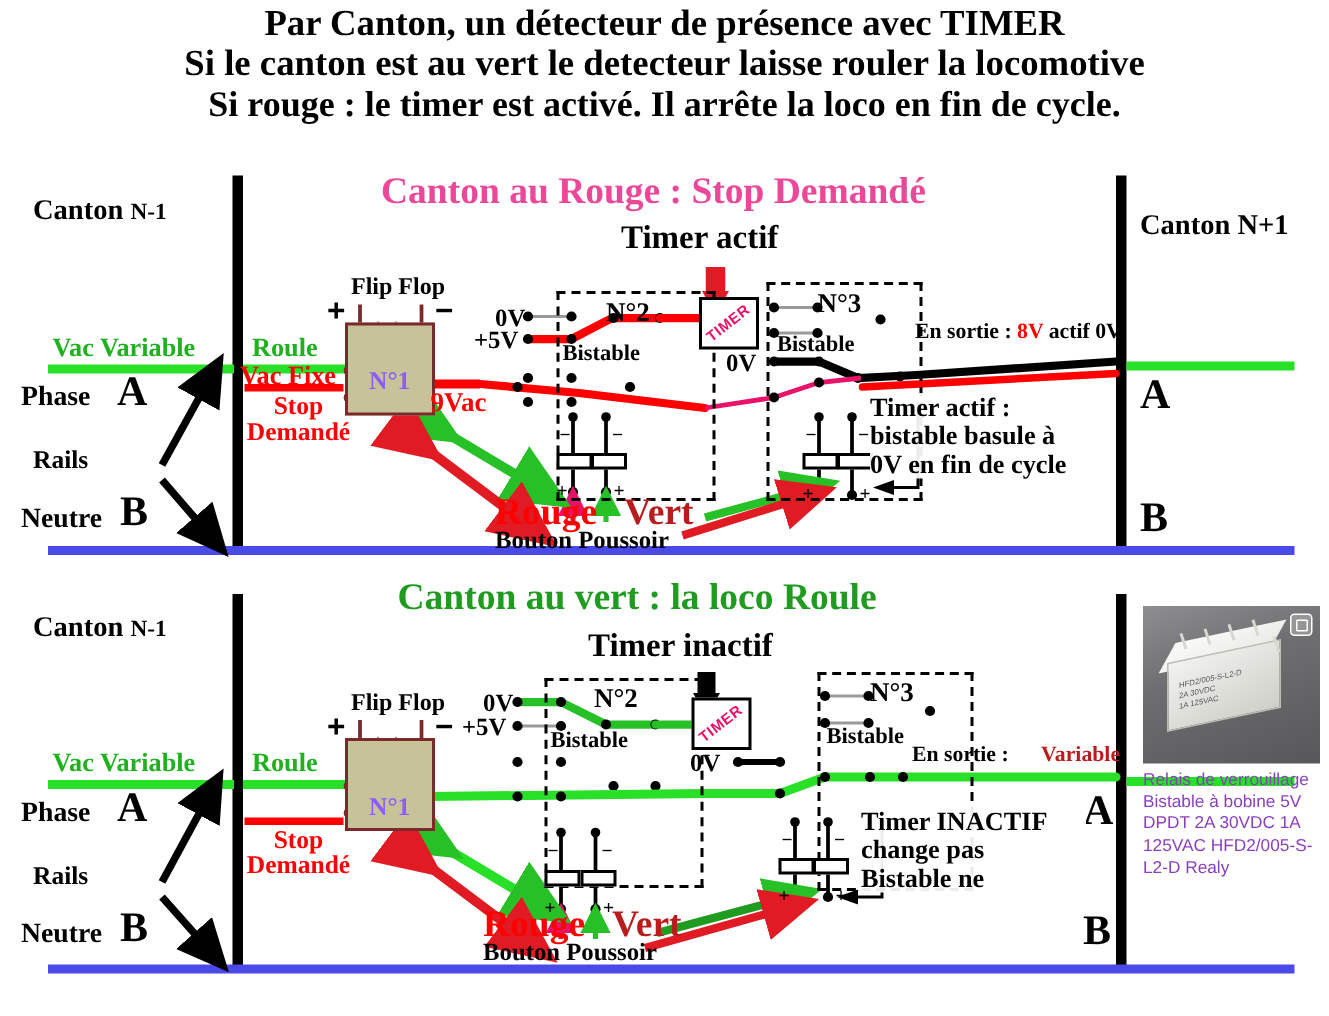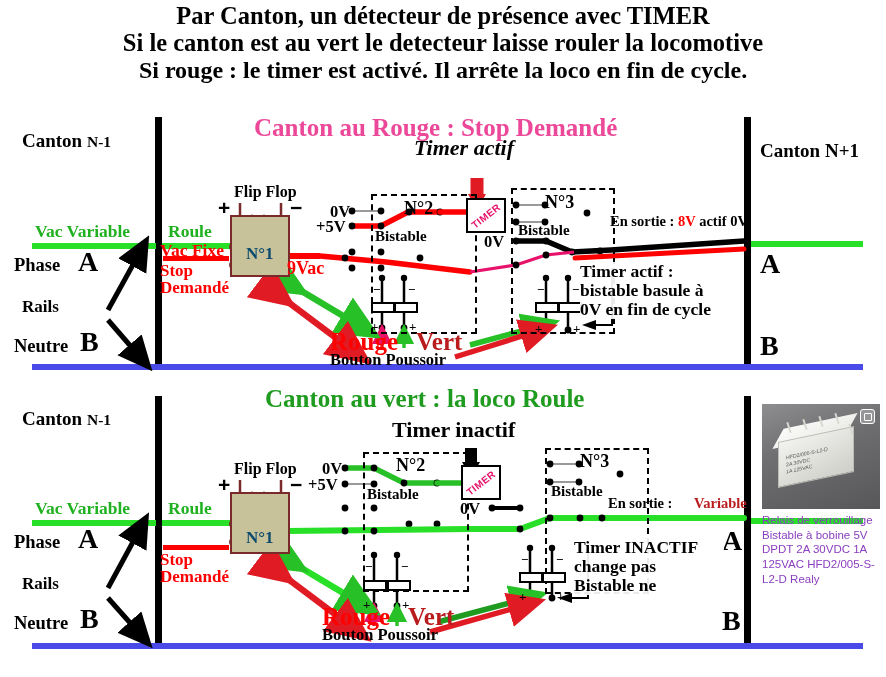--- a/index.html
+++ b/index.html
@@ -38,30 +38,30 @@
   
   .txt{font-family:"Liberation Serif",serif;color:#000;white-space:nowrap;}
   .dgreen{color:#b91c1c;padding-left:18px;}
   .red{color:#ff0000;}
 
   .canton-lbl{font-size:19px;font-weight:bold;}
   .canton-lbl small{font-size:15.5px;}
   .vac-var{font-size:17.5px;font-weight:bold;color:#1fb11f;}
   .roule{font-size:17.5px;font-weight:bold;color:#1fb11f;}
   .vacfixe{font-size:17.5px;font-weight:bold;color:#ff0000;}
-  .stopdem{font-size:17px;font-weight:bold;color:#ff0000;line-height:1.0;text-align:left;}
+  .stopdem{font-size:17px;font-weight:bold;color:#ff0000;line-height:1.0;text-align:center;}
   .phase,.neutre{font-size:18.5px;font-weight:bold;}
   .rails{font-size:17px;font-weight:bold;}
   .AB{font-size:28px;font-weight:bold;font-family:"Liberation Serif",serif;}
   .volt{font-size:16.5px;font-weight:bold;}
   .nlbl{font-size:18px;font-weight:bold;}
   .bist{font-size:15px;font-weight:bold;}
   .ff{font-size:16px;font-weight:bold;}
   .pm{font-size:21px;font-weight:bold;font-family:"Liberation Sans",sans-serif;}
-  .n1{font-size:17px;font-weight:bold;color:#0c4a6e;}
+  .n1{font-size:17px;font-weight:bold;color:#8b5cf6;}
   .nineVac{font-size:18px;font-weight:bold;color:#ff0000;}
   .sortie{font-size:14.5px;font-weight:bold;}
   .note{font-size:17.5px;font-weight:bold;line-height:1.08;}
   .rougevert{font-size:25px;font-weight:bold;}
   .bp{font-size:16.5px;font-weight:bold;text-align:right;}
 
   svg.overlay{position:absolute;left:0;top:0;width:886px;height:677px;pointer-events:none;}
 
   
   .ffbox{
@@ -344,21 +344,21 @@
     <path d="M288,560 L360,603" stroke="#27e027" stroke-width="6.5" fill="none" marker-start="url(#ah-green)" marker-end="url(#ah-green)"></path>
     <path d="M276,570 L352,627" stroke="#e01b24" stroke-width="6.5" fill="none" marker-start="url(#ah-red)" marker-end="url(#ah-red)"></path>
     <path d="M438,622 L528,598" stroke="#1f9b20" stroke-width="5.5" fill="none" marker-end="url(#ah-green)"></path>
     <path d="M430,632 L526,605" stroke="#e01b24" stroke-width="5.5" fill="none" marker-end="url(#ah-red)"></path>
 
     <path d="M566,598 L588,598 L588,545" stroke="#000" stroke-width="2" fill="none"></path>
     <path d="M558,598 L572,593 L572,603 Z" fill="#000"></path>
   </svg>
 
   <div class="abs panel-title t-red" style="left:254px;top:114px;">Canton au Rouge : Stop Demandé</div>
-  <div class="abs sub-title" style="left:414px;top:135px;font-style:italic;">Timer actif</div>
+  <div class="abs sub-title" style="left:414px;top:145px;">Timer actif</div>
 
   <div class="abs txt canton-lbl" style="left:22px;top:130px;">
     <span>Canton</span>
     <small>N-1</small>
   </div>
   <div class="abs txt canton-lbl" style="left:760px;top:140px;">Canton N+1</div>
 
   <div class="abs txt vac-var" style="left:35px;top:221px;">Vac Variable</div>
   <div class="abs txt roule" style="left:168px;top:221px;">Roule</div>
   <div class="abs txt vacfixe" style="left:160px;top:240px;">Vac Fixe</div>

